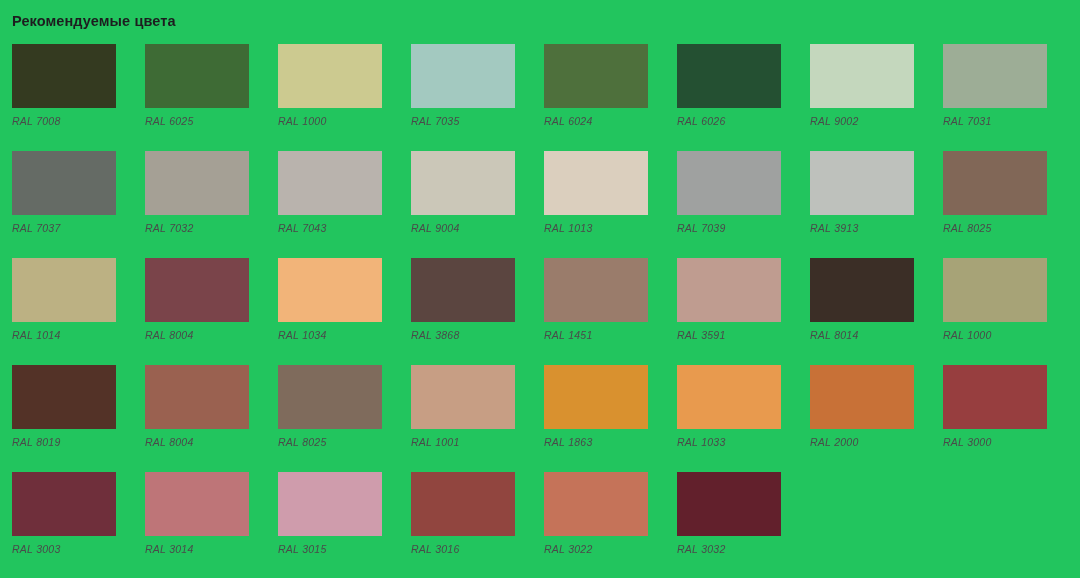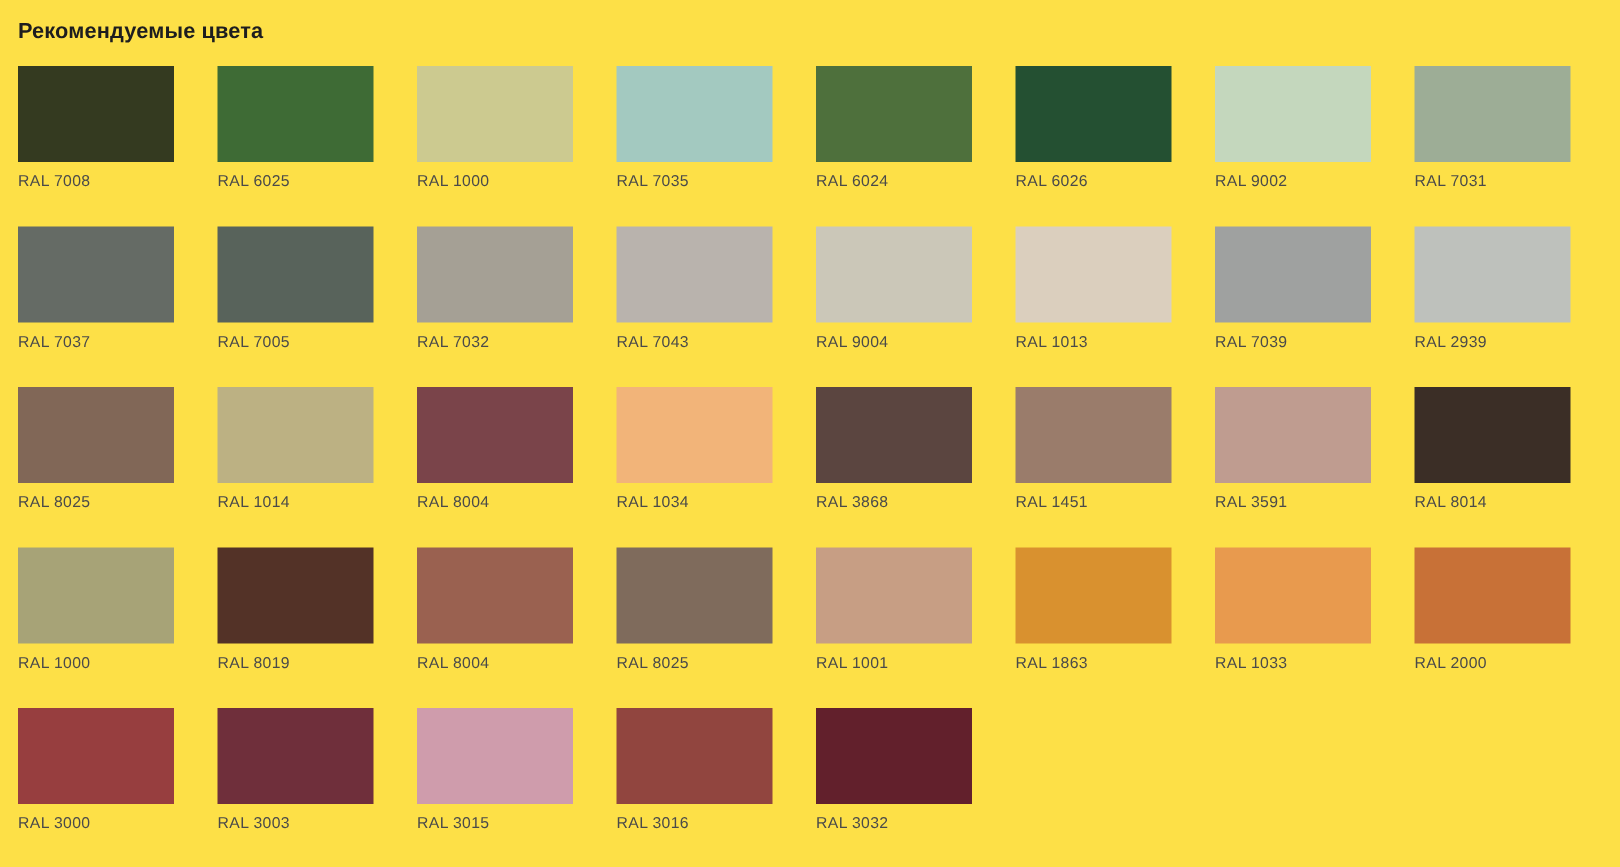--- a/index.html
+++ b/index.html
@@ -12,21 +12,21 @@
     width: 1080px;
     height: 578px;
     font-family: "Liberation Sans", "DejaVu Sans", sans-serif;
     -webkit-font-smoothing: antialiased;
     overflow: hidden;
   }
   .page {
     position: relative;
     width: 1080px;
     height: 578px;
-    background: #fde047;
+    background: #22c55e;
     box-sizing: border-box;
   }
   .page-title {
     position: absolute;
     left: 12px;
     top: 11px;
     font-size: 14.5px;
     font-weight: bold;
     color: #1d1d1f;
     letter-spacing: 0.1px;
@@ -41,20 +41,21 @@
     display: grid;
     grid-template-columns: repeat(8, 104px);
     grid-auto-rows: 107px;
     column-gap: 29px;
     row-gap: 0px;
   }
   .swatch-cell {
     width: 104px;
     height: 107px;
     position: relative;
+    font-style: italic;
   }
   .swatch-chip {
     width: 104px;
     height: 64px;
     display: block;
     box-sizing: border-box;
   }
   .swatch-label {
     position: absolute;
     left: 0;
@@ -104,24 +105,20 @@
       </div>
       <div class="swatch-cell">
         <div class="swatch-chip" title="RAL 7031" style="background-color: rgb(157, 173, 150);"></div>
         <div class="swatch-label">RAL 7031</div>
       </div>
       <div class="swatch-cell">
         <div class="swatch-chip" title="RAL 7037" style="background-color: rgb(101, 107, 101);"></div>
         <div class="swatch-label">RAL 7037</div>
       </div>
       <div class="swatch-cell">
-        <div class="swatch-chip" title="RAL 7005" style="background-color: rgb(88, 99, 91);"></div>
-        <div class="swatch-label">RAL 7005</div>
-      </div>
-      <div class="swatch-cell">
         <div class="swatch-chip" title="RAL 7032" style="background-color: rgb(165, 160, 149);"></div>
         <div class="swatch-label">RAL 7032</div>
       </div>
       <div class="swatch-cell">
         <div class="swatch-chip" title="RAL 7043" style="background-color: rgb(185, 179, 173);"></div>
         <div class="swatch-label">RAL 7043</div>
       </div>
       <div class="swatch-cell">
         <div class="swatch-chip" title="RAL 9004" style="background-color: rgb(203, 199, 184);"></div>
         <div class="swatch-label">RAL 9004</div>
@@ -129,21 +126,21 @@
       <div class="swatch-cell">
         <div class="swatch-chip" title="RAL 1013" style="background-color: rgb(219, 207, 190);"></div>
         <div class="swatch-label">RAL 1013</div>
       </div>
       <div class="swatch-cell">
         <div class="swatch-chip" title="RAL 7039" style="background-color: rgb(159, 161, 160);"></div>
         <div class="swatch-label">RAL 7039</div>
       </div>
       <div class="swatch-cell">
         <div class="swatch-chip" title="RAL 7047" style="background-color: rgb(190, 193, 188);"></div>
-        <div class="swatch-label">RAL 2939</div>
+        <div class="swatch-label">RAL 3913</div>
       </div>
       <div class="swatch-cell">
         <div class="swatch-chip" title="RAL 8025" style="background-color: rgb(129, 103, 87);"></div>
         <div class="swatch-label">RAL 8025</div>
       </div>
       <div class="swatch-cell">
         <div class="swatch-chip" title="RAL 1014" style="background-color: rgb(188, 177, 131);"></div>
         <div class="swatch-label">RAL 1014</div>
       </div>
       <div class="swatch-cell">
@@ -204,26 +201,34 @@
       </div>
       <div class="swatch-cell">
         <div class="swatch-chip" title="RAL 3000" style="background-color: rgb(151, 62, 63);"></div>
         <div class="swatch-label">RAL 3000</div>
       </div>
       <div class="swatch-cell">
         <div class="swatch-chip" title="RAL 3003" style="background-color: rgb(111, 47, 59);"></div>
         <div class="swatch-label">RAL 3003</div>
       </div>
       <div class="swatch-cell">
+        <div class="swatch-chip" title="RAL 3014" style="background-color: rgb(190, 117, 120);"></div>
+        <div class="swatch-label">RAL 3014</div>
+      </div>
+      <div class="swatch-cell">
         <div class="swatch-chip" title="RAL 3015" style="background-color: rgb(207, 156, 172);"></div>
         <div class="swatch-label">RAL 3015</div>
       </div>
       <div class="swatch-cell">
         <div class="swatch-chip" title="RAL 3016" style="background-color: rgb(145, 69, 63);"></div>
         <div class="swatch-label">RAL 3016</div>
       </div>
       <div class="swatch-cell">
+        <div class="swatch-chip" title="RAL 3022" style="background-color: rgb(197, 115, 89);"></div>
+        <div class="swatch-label">RAL 3022</div>
+      </div>
+      <div class="swatch-cell">
         <div class="swatch-chip" title="RAL 3032" style="background-color: rgb(98, 32, 44);"></div>
         <div class="swatch-label">RAL 3032</div>
       </div>
     </div>
 
 </div>
 
 </body></html>

